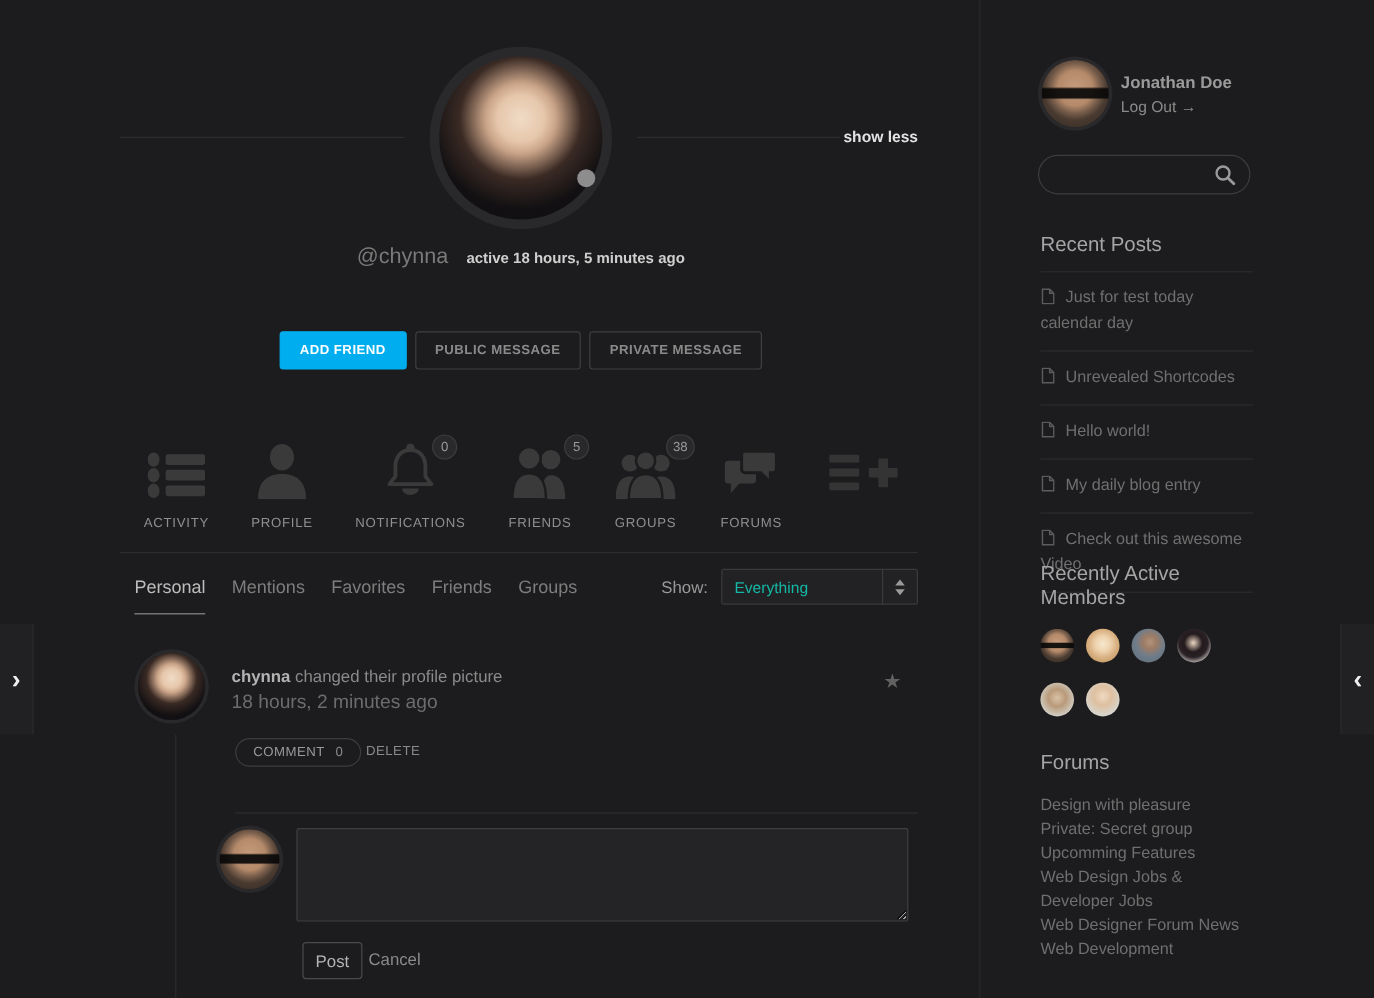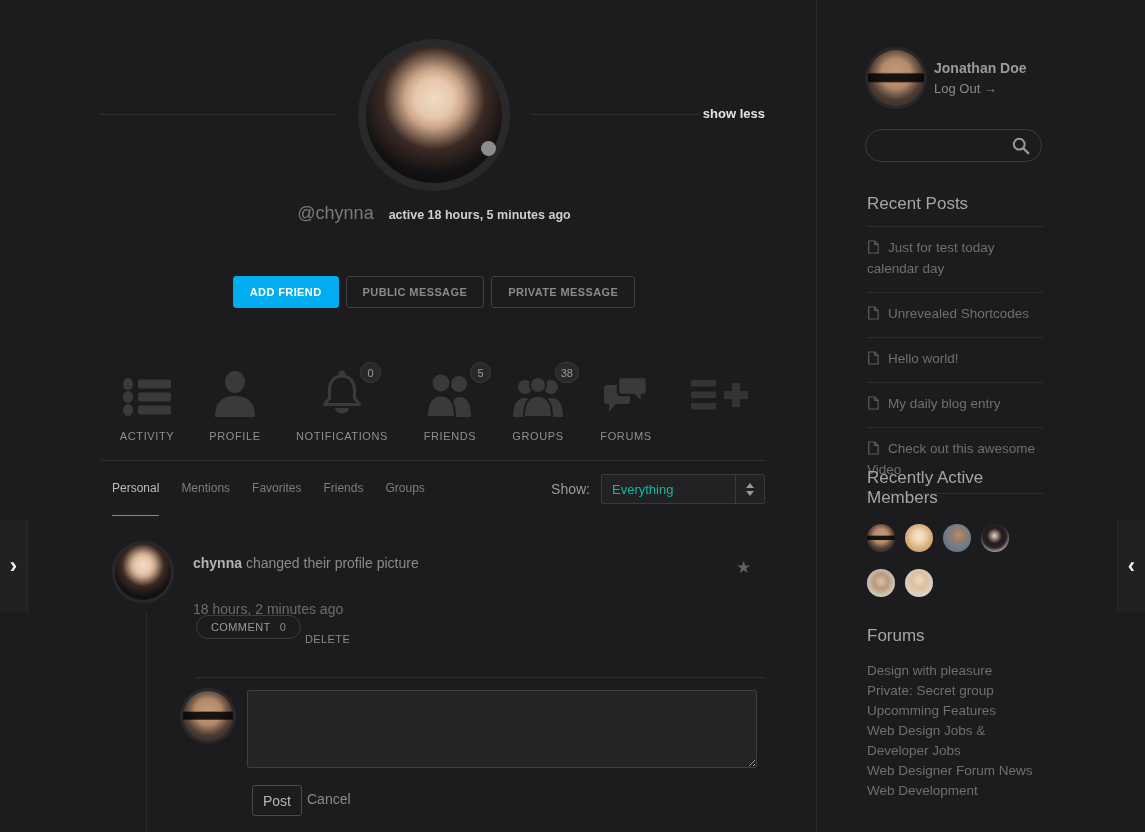--- a/index.html
+++ b/index.html
@@ -47,40 +47,40 @@
   
   .nav-item { position:absolute; top:365px; width:120px; display:flex; flex-direction:column; align-items:center; cursor:pointer; }
   .icon-wrap { height:56px; display:flex; align-items:flex-end; position:relative; }
   .nav-label { margin-top:9px; color:#8f8f8f; font-size:11px; letter-spacing:.6px; }
   .nav-badge { position:absolute; top:-3px; right:-16px; min-width:21px; height:21px; padding:0 5px; border-radius:11px; background:#29292b; border:1px solid #3c3c3e; color:#9a9a9a; font-size:11px; display:flex; align-items:center; justify-content:center; }
 
   .nav-divider { position:absolute; left:100px; top:460px; width:665px; height:1px; background:#2d2d2f; }
 
   
   .tabs { position:absolute; left:112px; top:481px; display:flex; gap:22px; }
-  .tab { color:#7d7d7d; font-size:12px; cursor:pointer; padding-bottom:20px; }
+  .tab { color:#7d7d7d; font-size:15px; cursor:pointer; padding-bottom:13px; }
   .tab.active { color:#bcbcbc; border-bottom:1px solid #8a8a8a; }
   .show-filter { position:absolute; top:474px; left:100px; width:665px; display:flex; justify-content:flex-end; align-items:center; gap:11px; }
   .show-label { color:#9a9a9a; font-size:14px; }
   .select-box { width:164px; height:30px; border:1px solid #3a3a3c; background:#222224; border-radius:2px; display:flex; align-items:center; cursor:pointer; }
   .select-value { flex:1; padding-left:10px; color:#14b8a6; font-size:13px; }
   .sel-arrows { width:29px; height:100%; border-left:1px solid #3a3a3c; display:flex; flex-direction:column; align-items:center; justify-content:center; gap:3px; }
   .tri-up { width:0; height:0; border-left:4px solid transparent; border-right:4px solid transparent; border-bottom:5px solid #9a9a9a; }
   .tri-down { width:0; height:0; border-left:4px solid transparent; border-right:4px solid transparent; border-top:5px solid #9a9a9a; }
 
   
   .act-avatar { position:absolute; left:115px; top:544px; width:56px; height:56px; border-radius:50%; box-shadow:0 0 0 3px #29292b; }
   .thread-line { position:absolute; left:146px; top:612px; width:1px; height:220px; background:#2c2c2e; }
   .act-name-line { position:absolute; left:193px; top:555px; font-size:14px; color:#8a8a8a; }
   .act-name-line b { color:#b2b2b2; }
-  .act-time { position:absolute; left:193px; top:577px; font-size:14px; color:#6c6c6c;margin-top:24px; }
+  .act-time { position:absolute; left:193px; top:577px; font-size:16px; color:#6c6c6c; }
   .act-star { position:absolute; left:736px; top:557px; color:#616161; font-size:17px; cursor:pointer; }
   .comment-pill { position:absolute; left:196px; top:615px; height:24px; padding:0 14px; border:1px solid #3c3c3e; border-radius:13px; display:flex; align-items:center; gap:9px; color:#9a9a9a; font-size:11px; letter-spacing:.4px; cursor:pointer; }
   .comment-count { color:#8a8a8a; }
-  .delete-link { position:absolute; left:305px; top:633px; color:#8a8a8a; font-size:11px; letter-spacing:.4px; cursor:pointer; }
+  .delete-link { position:absolute; left:305px; top:620px; color:#8a8a8a; font-size:11px; letter-spacing:.4px; cursor:pointer; }
   .form-divider { position:absolute; left:196px; top:677px; width:569px; height:1px; background:#2e2e30; }
   .form-avatar { position:absolute; left:183px; top:691px; width:50px; height:50px; border-radius:50%; box-shadow:0 0 0 3px #29292b; }
   .comment-textarea { position:absolute; left:247px; top:690px; width:510px; height:78px; background:#242427; border:1px solid #3f3f41; border-radius:2px; color:#cccccc; font-size:13px; padding:8px; resize:vertical; outline:none; font-family:"Liberation Sans", sans-serif; }
   .post-btn { position:absolute; left:252px; top:785px; height:31px; padding:0 10px; border:1px solid #4a4a4c; background:transparent; border-radius:3px; color:#b5b5b5; font-size:14px; cursor:pointer; font-family:"Liberation Sans", sans-serif; }
   .cancel-link { position:absolute; left:307px; top:791px; color:#8a8a8a; font-size:14px; cursor:pointer; }
 
   
   .sb-avatar { position:absolute; left:868px; top:50px; width:56px; height:56px; border-radius:50%; box-shadow:0 0 0 3px #29292b; cursor:pointer; }
   .sb-name { position:absolute; left:934px; top:60px; color:#9a9a9a; font-size:14px; font-weight:bold; }
   .sb-logout { position:absolute; left:934px; top:81px; color:#8a8a8a; font-size:13px; cursor:pointer; }

